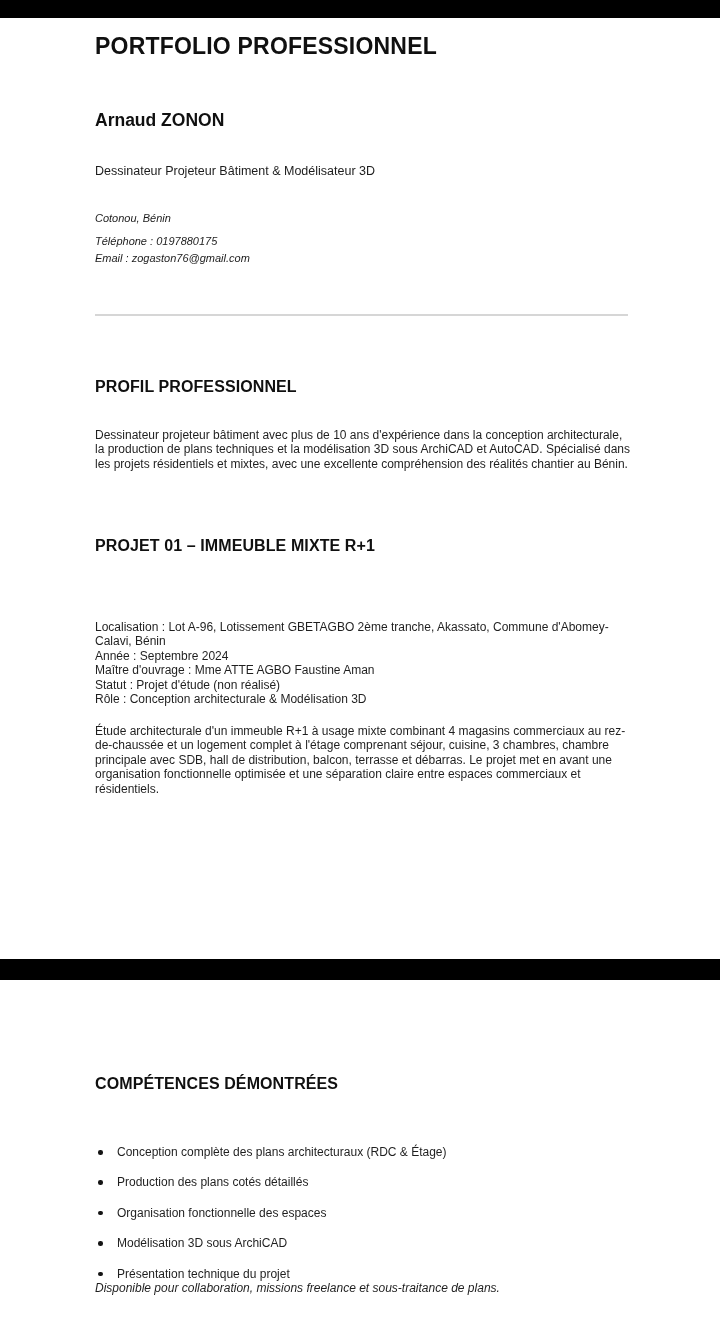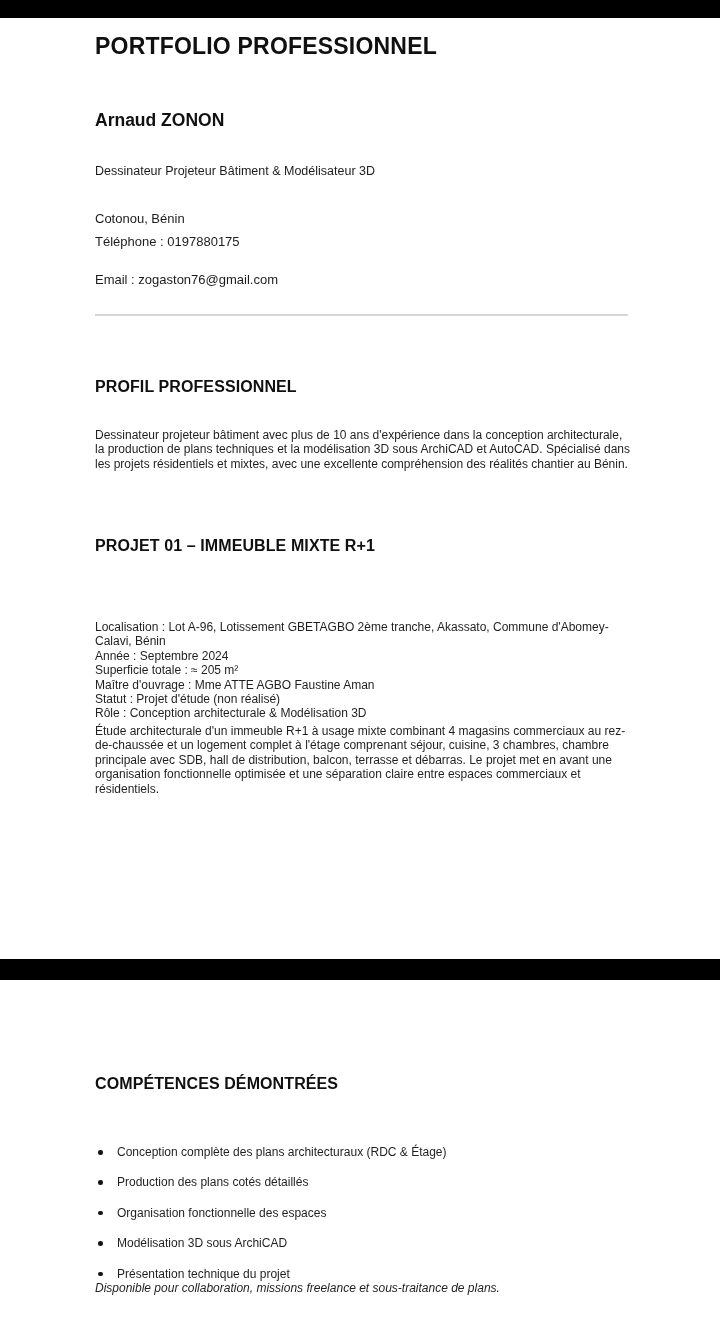--- a/index.html
+++ b/index.html
@@ -22,24 +22,24 @@
     top: 32px; width: 540px;
     font-size: 23px; line-height: 28px; font-weight: bold;
     color: #101010; letter-spacing: 0.2px;
   }
   .author-name {
     top: 109px; width: 540px;
     font-size: 17.5px; line-height: 22px; font-weight: bold;
     color: #101010;
   }
   .author-role { top: 164px; width: 540px; font-size: 12.5px; line-height: 15px; }
-  .contact { width: 540px; font-size: 13px; line-height: 15px; }
+  .contact { width: 540px; font-size: 11px; line-height: 15px; font-style: italic; }
   .contact-location { top: 211px; }
   .contact-phone { top: 234px; }
-  .contact-email { top: 272px; }
+  .contact-email { top: 251px; }
 
   .divider {
     position: absolute; left: 95px; top: 314px; width: 533px;
     height: 0; border: none; border-top: 2px solid #d6d6d6; margin: 0;
   }
 
   .section-heading {
     width: 540px; font-size: 16px; line-height: 20px; font-weight: bold;
     color: #101010; letter-spacing: 0.1px;
   }
@@ -84,21 +84,20 @@
     <hr class="divider">
 
     <h3 class="abs section-heading h-profile">PROFIL PROFESSIONNEL</h3>
     <p class="abs body-text profile-body">Dessinateur projeteur bâtiment avec plus de 10 ans d'expérience dans la conception architecturale, la production de plans techniques et la modélisation 3D sous ArchiCAD et AutoCAD. Spécialisé dans les projets résidentiels et mixtes, avec une excellente compréhension des réalités chantier au Bénin.</p>
 
     <h3 class="abs section-heading h-project">PROJET 01 – IMMEUBLE MIXTE R+1</h3>
 
     <div class="abs body-text project-details">
       <div>Localisation : Lot A-96, Lotissement GBETAGBO 2ème tranche, Akassato, Commune d'Abomey-Calavi, Bénin</div>
       <div>Année : Septembre 2024</div>
-      <div>Superficie totale : ≈ 205 m²</div>
       <div>Maître d'ouvrage : Mme ATTE AGBO Faustine Aman</div>
       <div>Statut : Projet d'étude (non réalisé)</div>
       <div>Rôle : Conception architecturale &amp; Modélisation 3D</div>
     </div>
 
     <p class="abs body-text project-description">Étude architecturale d'un immeuble R+1 à usage mixte combinant 4 magasins commerciaux au rez-de-chaussée et un logement complet à l'étage comprenant séjour, cuisine, 3 chambres, chambre principale avec SDB, hall de distribution, balcon, terrasse et débarras. Le projet met en avant une organisation fonctionnelle optimisée et une séparation claire entre espaces commerciaux et résidentiels.</p>
   </div>
 
   <div class="bar bar-separator"></div>
 

